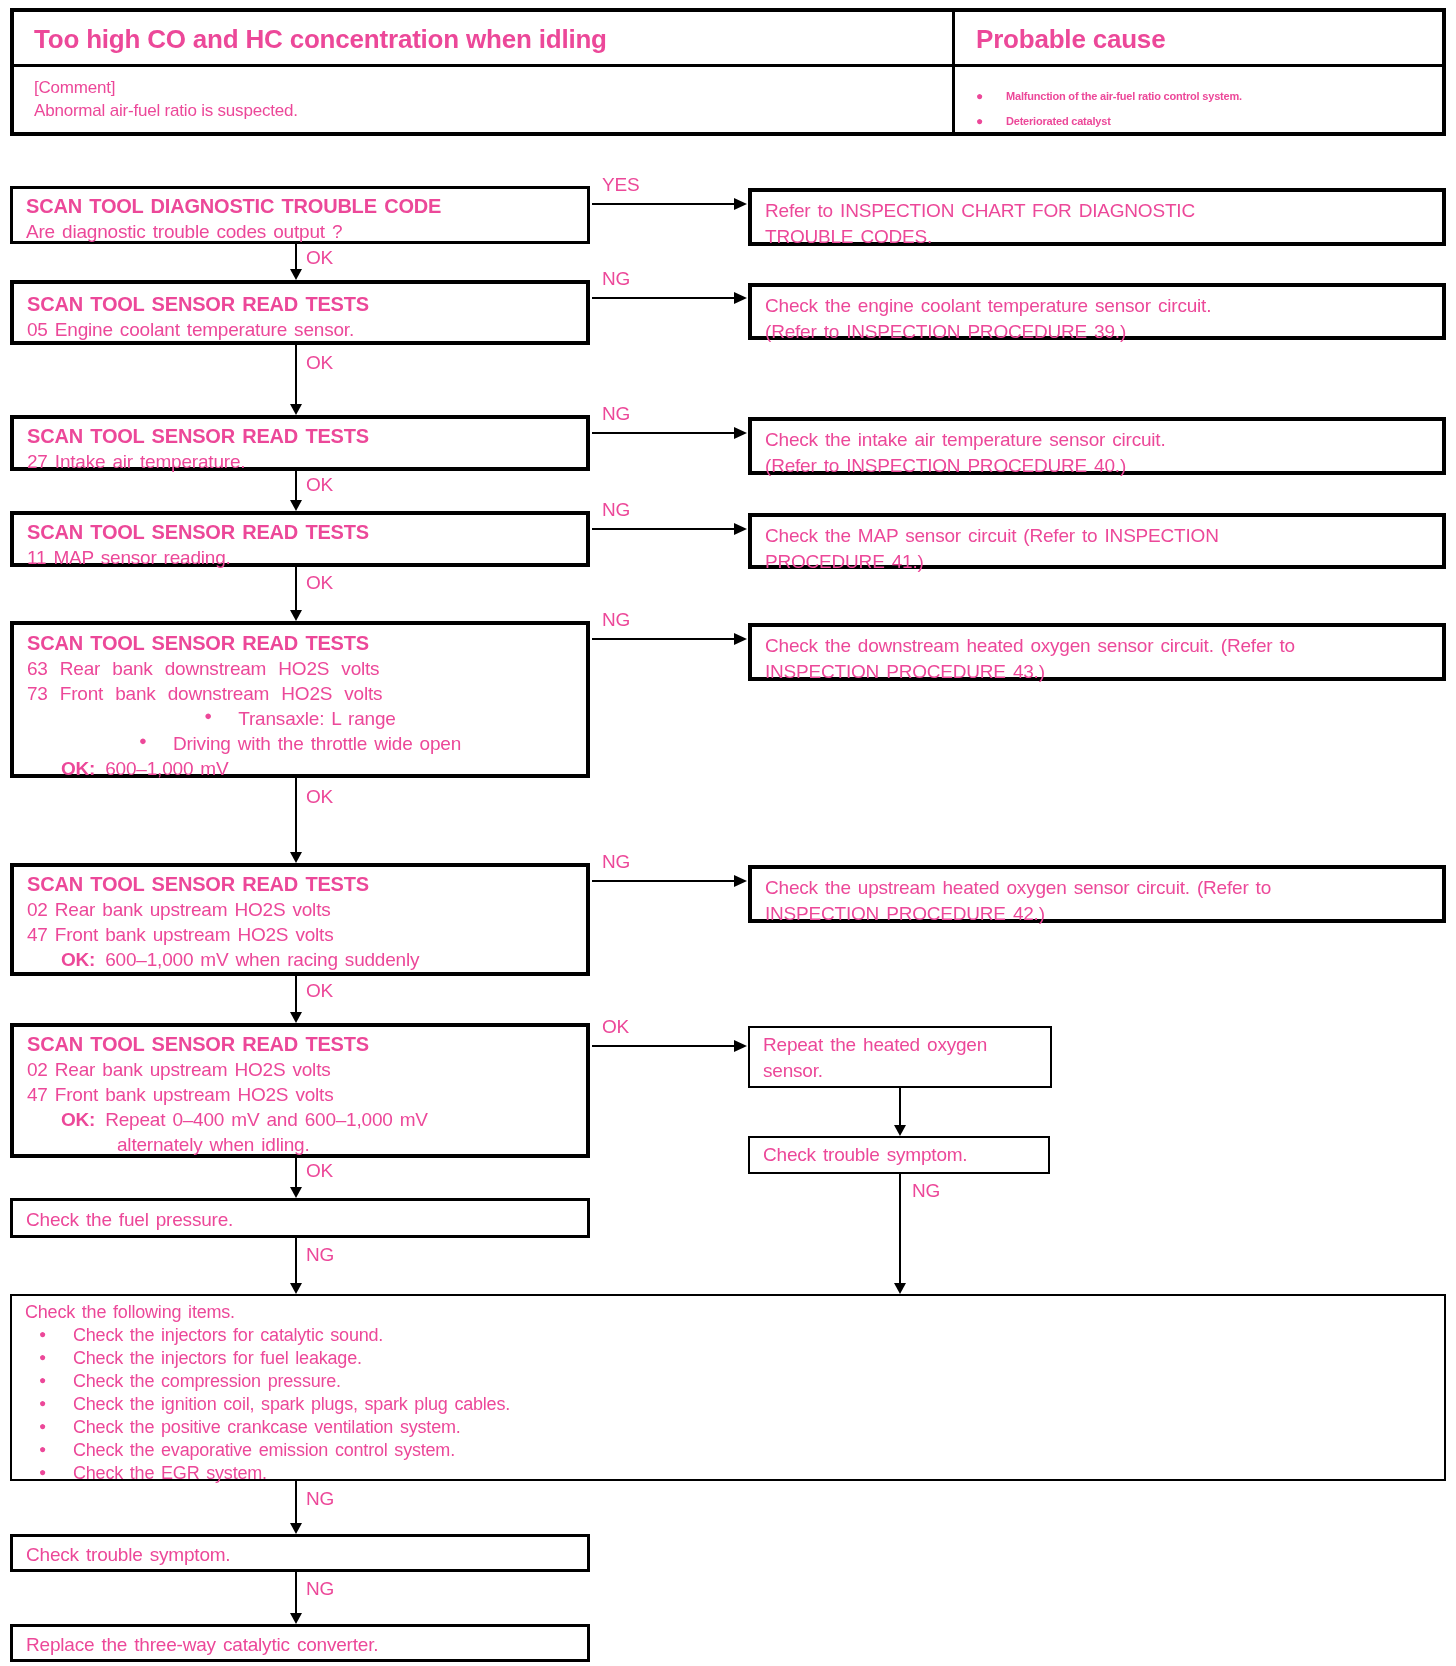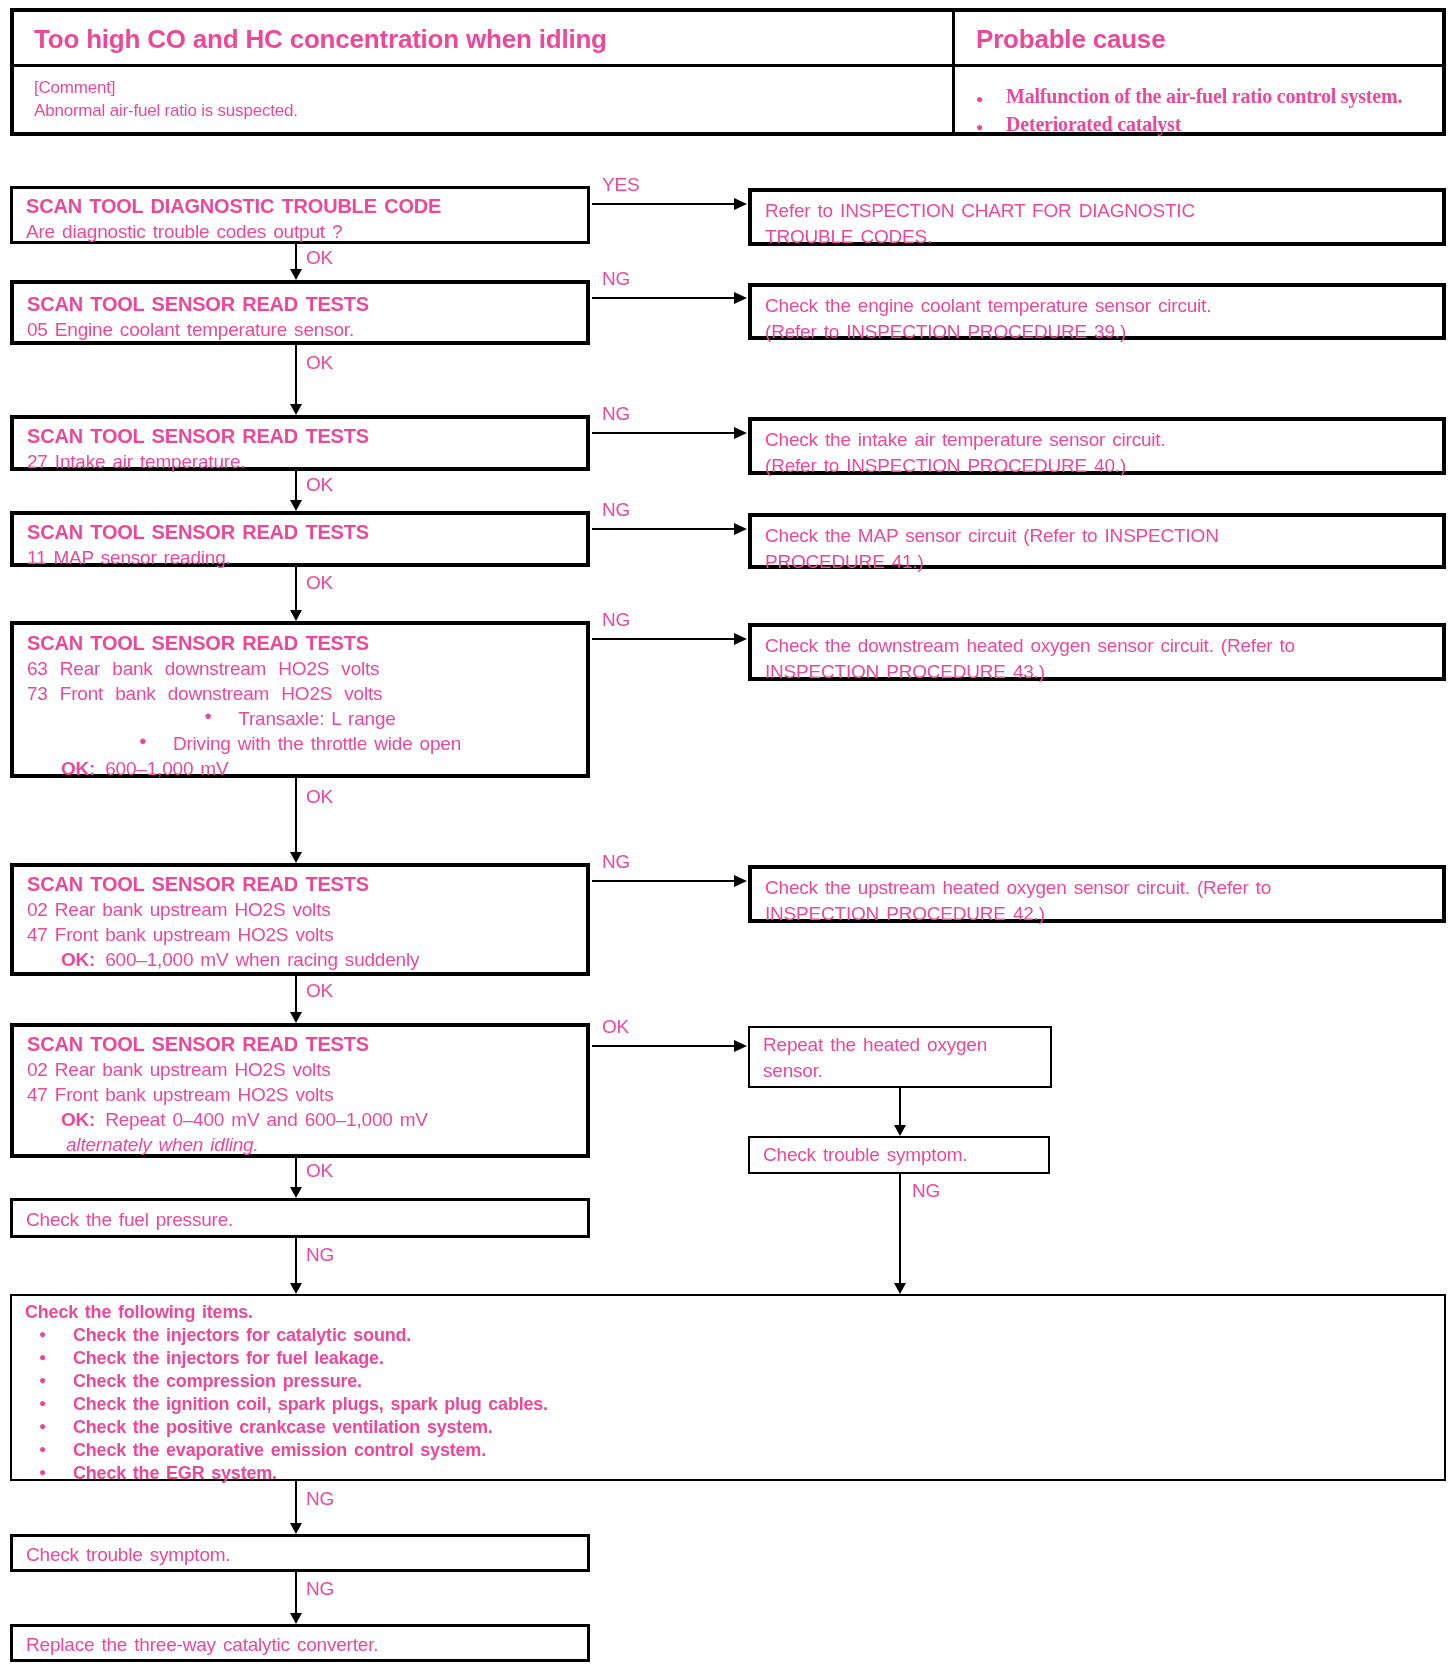--- a/index.html
+++ b/index.html
@@ -5,40 +5,40 @@
   html,body{margin:0;padding:0;background:#fff;}
   .canvas{position:relative;width:1456px;height:1666px;background:#fff;color:#ec4899;
           font-family:"Liberation Sans",sans-serif;letter-spacing:-0.2px;overflow:hidden;}
   
   .hdr{position:absolute;left:10px;top:8px;width:1436px;height:128px;border:4px solid #000;box-sizing:border-box;}
   .hdr .vdiv{position:absolute;left:938px;top:0;bottom:0;width:3px;background:#000;}
   .hdr .hdiv{position:absolute;left:0;top:52px;width:100%;height:3px;background:#000;}
   .hdr-title{position:absolute;left:20px;top:12px;font-size:26px;font-weight:bold;}
   .pc-title{position:absolute;left:962px;top:12px;font-size:26px;font-weight:bold;}
   .comment{position:absolute;left:20px;top:64px;font-size:17px;line-height:23px;}
-  .causes{position:absolute;left:962px;top:72px;font-size:20px;line-height:25px;font-weight:bold;font-family:Liberation Serif, serif;}
+  .causes{position:absolute;left:962px;top:72px;font-size:11px;line-height:25px;font-weight:bold;}
   .crow{display:flex;}
   .cbul{width:30px;}
   .cbul::before{content:"●";font-size:12px;}
   
   .box{position:absolute;left:10px;width:580px;background:#fff;border:3px solid #000;
        box-sizing:border-box;padding:4px 13px;word-spacing:2px;}
   .decision{border-width:4px;}
-  .wide{width:1436px;border-width:2px;padding-top:5px;font-weight:bold;}
+  .wide{width:1436px;border-width:2px;padding-top:5px;}
   .rbox{left:748px;width:698px;border-width:4px;padding:6px 13px;}
   .rsmall{width:304px;border-width:2px;padding:4px 13px;}
   .bt{font-size:20px;line-height:26px;font-weight:bold;}
   .bl{font-size:19px;line-height:25px;}
   .ws{word-spacing:7px;}
   .brow{display:flex;justify-content:center;}
   .bul{width:34px;}
   .bul::before{content:"●";font-size:13px;}
   .okrow{display:flex;margin-left:34px;}
   .okb{font-size:19px;line-height:25px;font-weight:bold;margin-right:10px;white-space:nowrap;}
-  .okcont{margin-left:39px;font-style:italic;}
+  .okcont{margin-left:90px;}
   .rl{font-size:19px;line-height:26px;}
   .wt{font-size:18px;line-height:23px;}
   .wrow{display:flex;}
   .wbul{width:34px;padding-left:14px;box-sizing:content-box;}
   .wbul::before{content:"●";font-size:12px;}
   
   .vline{position:absolute;width:2px;background:#000;}
   .hline{position:absolute;height:2px;background:#000;}
   .adown{position:absolute;width:0;height:0;border-left:6px solid transparent;border-right:6px solid transparent;border-top:11px solid #000;}
   .aright{position:absolute;width:0;height:0;border-top:6px solid transparent;border-bottom:6px solid transparent;border-left:13px solid #000;}

